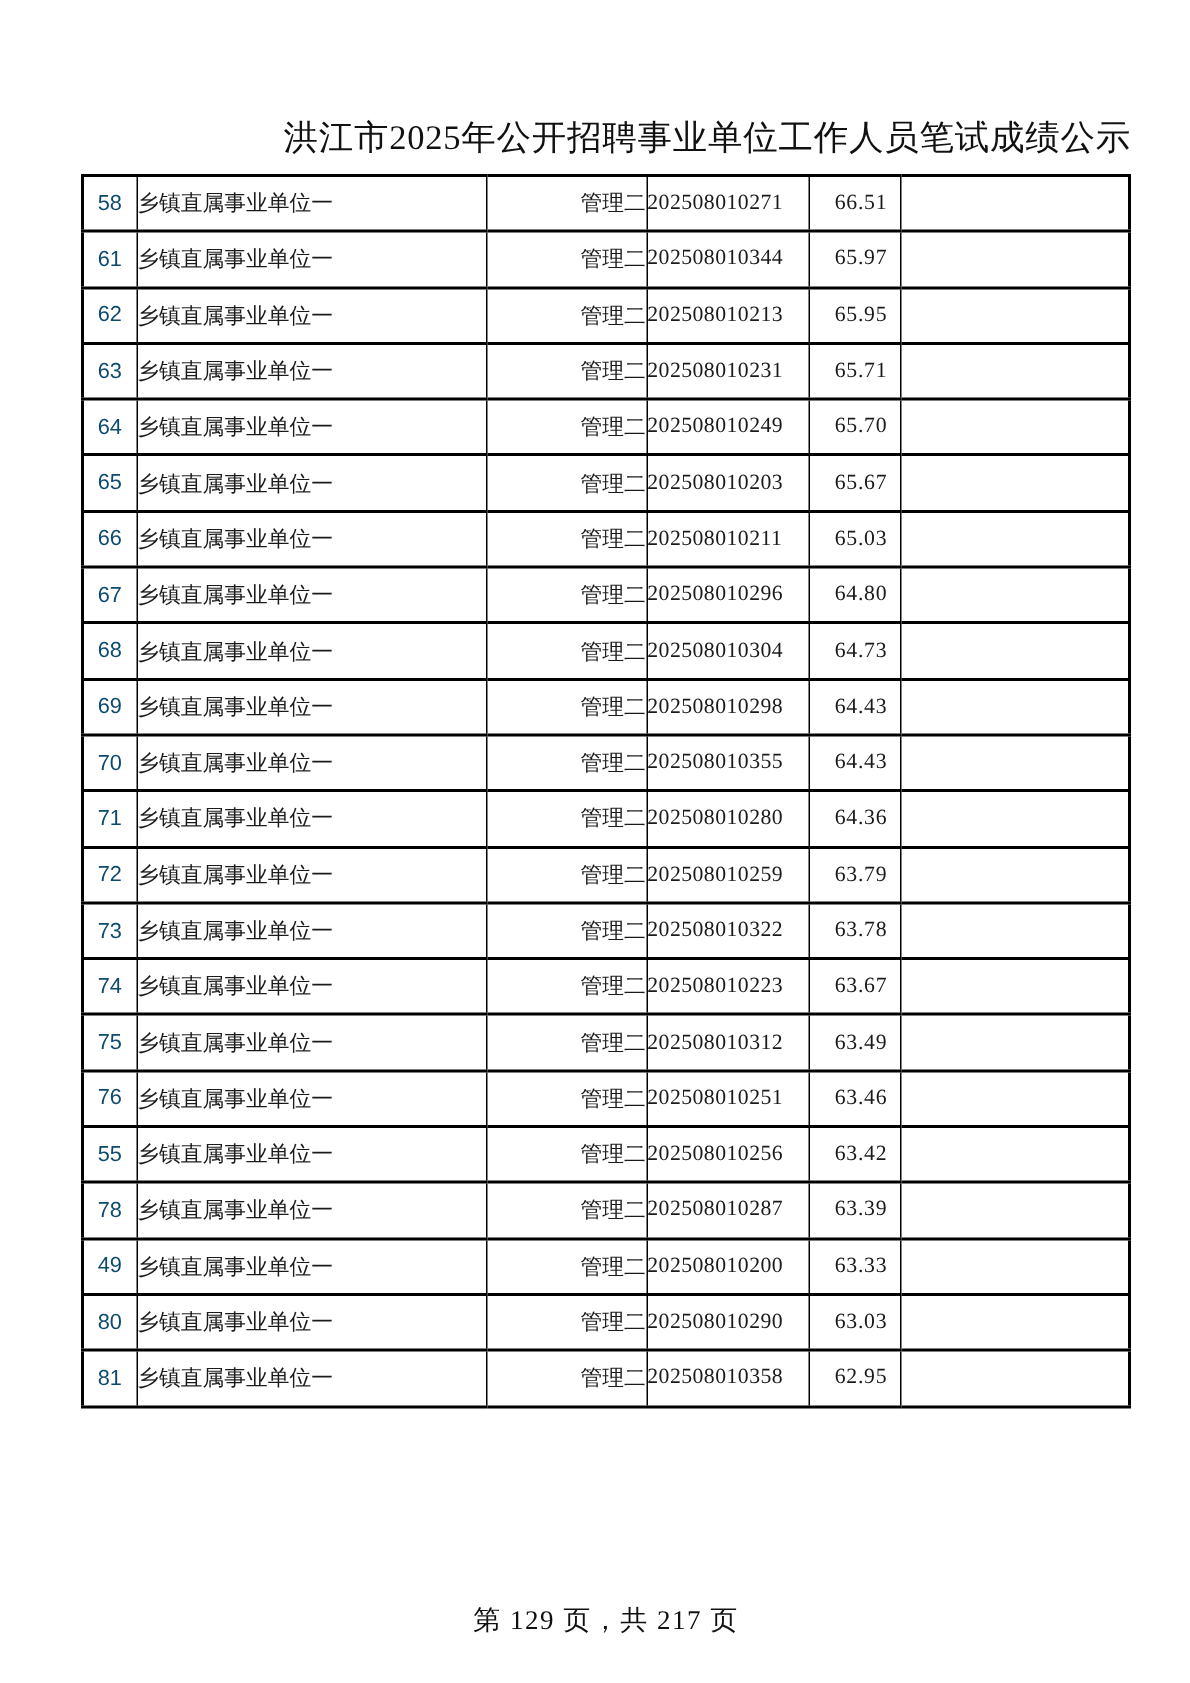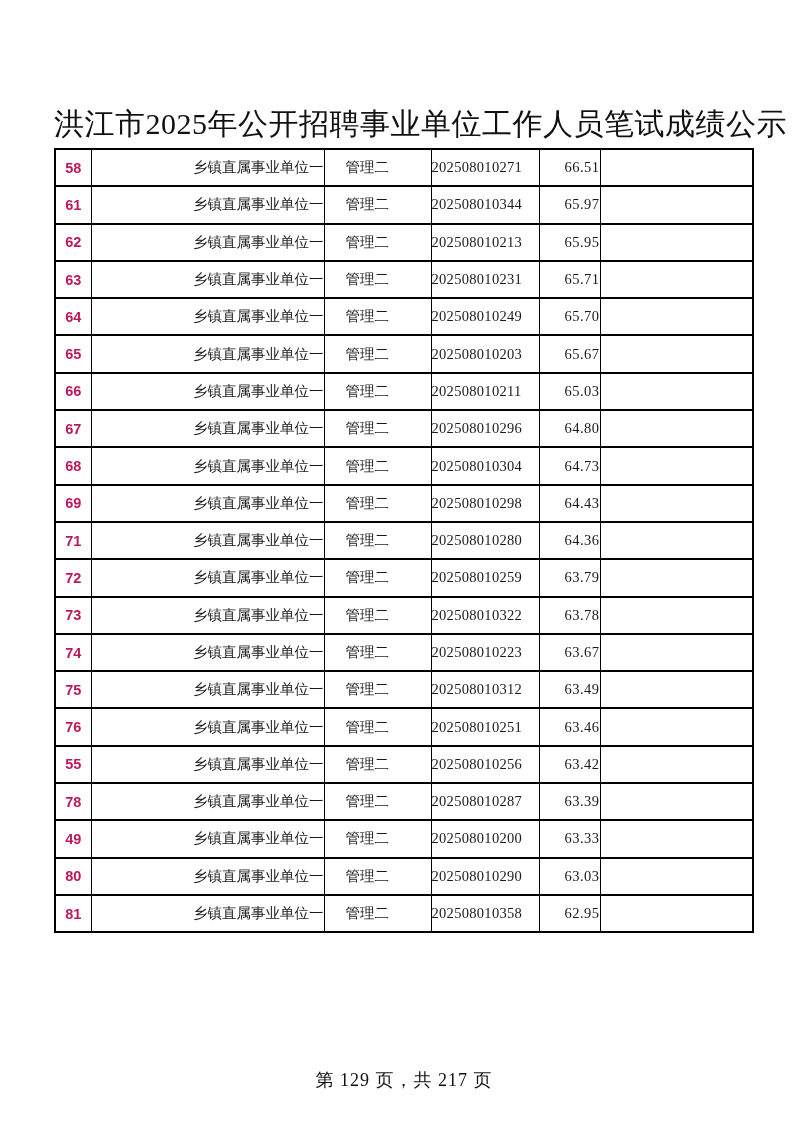--- a/index.html
+++ b/index.html
@@ -12,23 +12,23 @@
     color: #1a1a1a;
     overflow: hidden;
   }
   .page-inner {
     position: absolute;
     left: 54px;
     top: 0;
     width: 700px;
   }
   .doc-title {
-    margin-top: 110px;
+    margin-top: 78px;
     text-align: right;
-    font-size: 30px;
+    font-size: 23px;
     font-weight: normal;
     letter-spacing: 0.5px;
     line-height: 28px;
     color: #111;
     white-space: nowrap;
   }
   table.score-table {
     margin-top: 10px;
     border-collapse: collapse;
     table-layout: fixed;
@@ -42,28 +42,28 @@
     border-bottom: 2px solid #000;
     height: 37.3px;
     font-size: 14.5px;
     vertical-align: middle;
     overflow: hidden;
     white-space: nowrap;
   }
   td.cell-no {
     text-align: center;
     font-family: "Liberation Sans", "DejaVu Sans", sans-serif;
-    font-weight: bold;
+    font-weight: normal;
     font-size: 15px;
-    color: #be185d;
-  }
-  td.cell-unit   { text-align: right; }
-  td.cell-pos    { text-align: left; padding-left: 21px; }
+    color: #0c4a6e;
+  }
+  td.cell-unit   { text-align: left; }
+  td.cell-pos    { text-align: right; padding-left: 21px; }
   td.cell-examno { text-align: left; font-size: 14px; letter-spacing: 0.3px; }
-  td.cell-score  { text-align: right; padding-left: 9px; letter-spacing: 0.5px; }
+  td.cell-score  { text-align: center; padding-left: 9px; letter-spacing: 0.5px; }
   td.cell-remark { }
   .page-footer {
     position: absolute;
     left: 54px;
     width: 700px;
     top: 1068px;
     text-align: center;
     font-size: 18px;
     letter-spacing: 1px;
     color: #111;
@@ -160,20 +160,28 @@
         </tr>
         <tr>
           <td class="cell-no">69</td>
           <td class="cell-unit">乡镇直属事业单位一</td>
           <td class="cell-pos">管理二</td>
           <td class="cell-examno">202508010298</td>
           <td class="cell-score">64.43</td>
           <td class="cell-remark"></td>
         </tr>
         <tr>
+          <td class="cell-no">70</td>
+          <td class="cell-unit">乡镇直属事业单位一</td>
+          <td class="cell-pos">管理二</td>
+          <td class="cell-examno">202508010355</td>
+          <td class="cell-score">64.43</td>
+          <td class="cell-remark"></td>
+        </tr>
+        <tr>
           <td class="cell-no">71</td>
           <td class="cell-unit">乡镇直属事业单位一</td>
           <td class="cell-pos">管理二</td>
           <td class="cell-examno">202508010280</td>
           <td class="cell-score">64.36</td>
           <td class="cell-remark"></td>
         </tr>
         <tr>
           <td class="cell-no">72</td>
           <td class="cell-unit">乡镇直属事业单位一</td>

